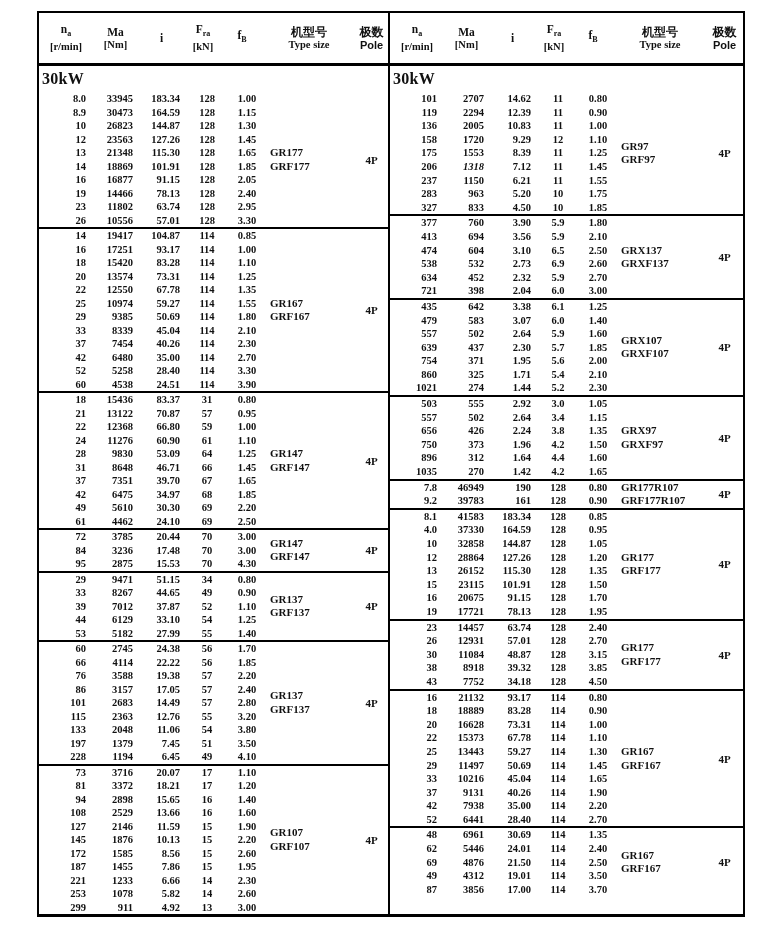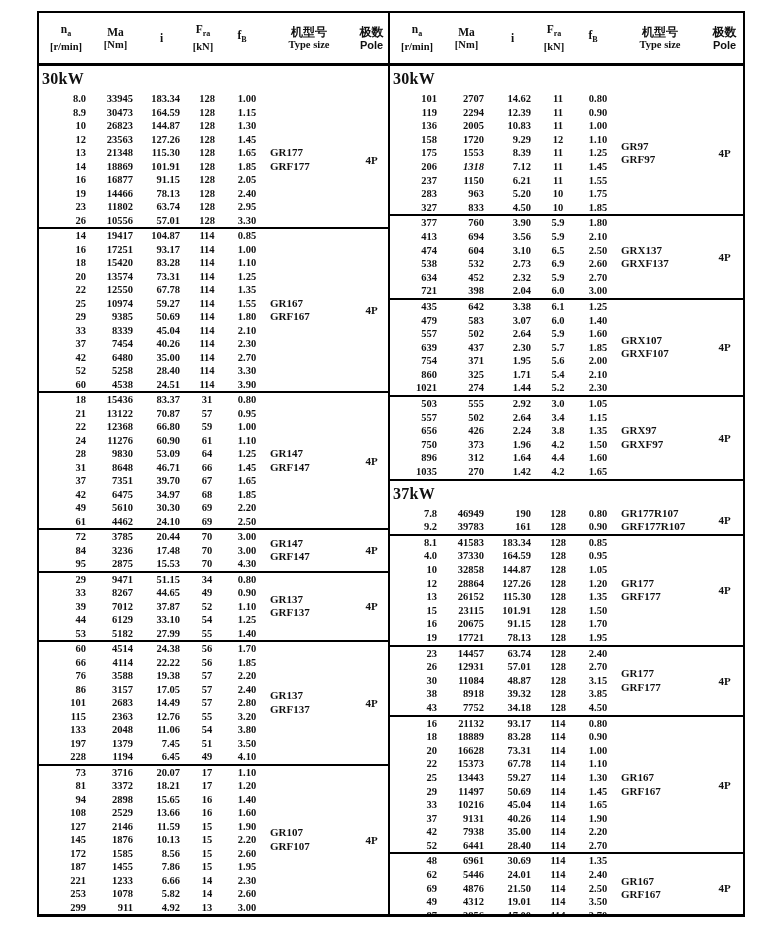--- a/index.html
+++ b/index.html
@@ -326,21 +326,21 @@
           <div class="cell c3" style="grid-area: 5 / 4;">55</div>
           <div class="cell c4" style="grid-area: 5 / 5;">1.40</div>
           <div class="type-cell" style="grid-area: 1 / 6 / span 5;">
             <div>GR137</div>
             <div>GRF137</div>
           </div>
           <div class="pole-cell" style="grid-area: 1 / 7 / span 5;">4P</div>
         </div>
         <div class="group">
           <div class="cell c0" style="grid-area: 1 / 1;">60</div>
-          <div class="cell c1" style="grid-area: 1 / 2;">4514</div>
+          <div class="cell c1" style="grid-area: 1 / 2;">2745</div>
           <div class="cell c2" style="grid-area: 1 / 3;">24.38</div>
           <div class="cell c3" style="grid-area: 1 / 4;">56</div>
           <div class="cell c4" style="grid-area: 1 / 5;">1.70</div>
           <div class="cell c0" style="grid-area: 2 / 1;">66</div>
           <div class="cell c1" style="grid-area: 2 / 2;">4114</div>
           <div class="cell c2" style="grid-area: 2 / 3;">22.22</div>
           <div class="cell c3" style="grid-area: 2 / 4;">56</div>
           <div class="cell c4" style="grid-area: 2 / 5;">1.85</div>
           <div class="cell c0" style="grid-area: 3 / 1;">76</div>
           <div class="cell c1" style="grid-area: 3 / 2;">3588</div>
@@ -642,21 +642,20 @@
           <div class="cell c1" style="grid-area: 6 / 2;">270</div>
           <div class="cell c2" style="grid-area: 6 / 3;">1.42</div>
           <div class="cell c3" style="grid-area: 6 / 4;">4.2</div>
           <div class="cell c4" style="grid-area: 6 / 5;">1.65</div>
           <div class="type-cell" style="grid-area: 1 / 6 / span 6;">
             <div>GRX97</div>
             <div>GRXF97</div>
           </div>
           <div class="pole-cell" style="grid-area: 1 / 7 / span 6;">4P</div>
         </div>
-        <div class="power-heading">37kW</div>
         <div class="group">
           <div class="cell c0" style="grid-area: 1 / 1;">7.8</div>
           <div class="cell c1" style="grid-area: 1 / 2;">46949</div>
           <div class="cell c2" style="grid-area: 1 / 3;">190</div>
           <div class="cell c3" style="grid-area: 1 / 4;">128</div>
           <div class="cell c4" style="grid-area: 1 / 5;">0.80</div>
           <div class="cell c0" style="grid-area: 2 / 1;">9.2</div>
           <div class="cell c1" style="grid-area: 2 / 2;">39783</div>
           <div class="cell c2" style="grid-area: 2 / 3;">161</div>
           <div class="cell c3" style="grid-area: 2 / 4;">128</div>

